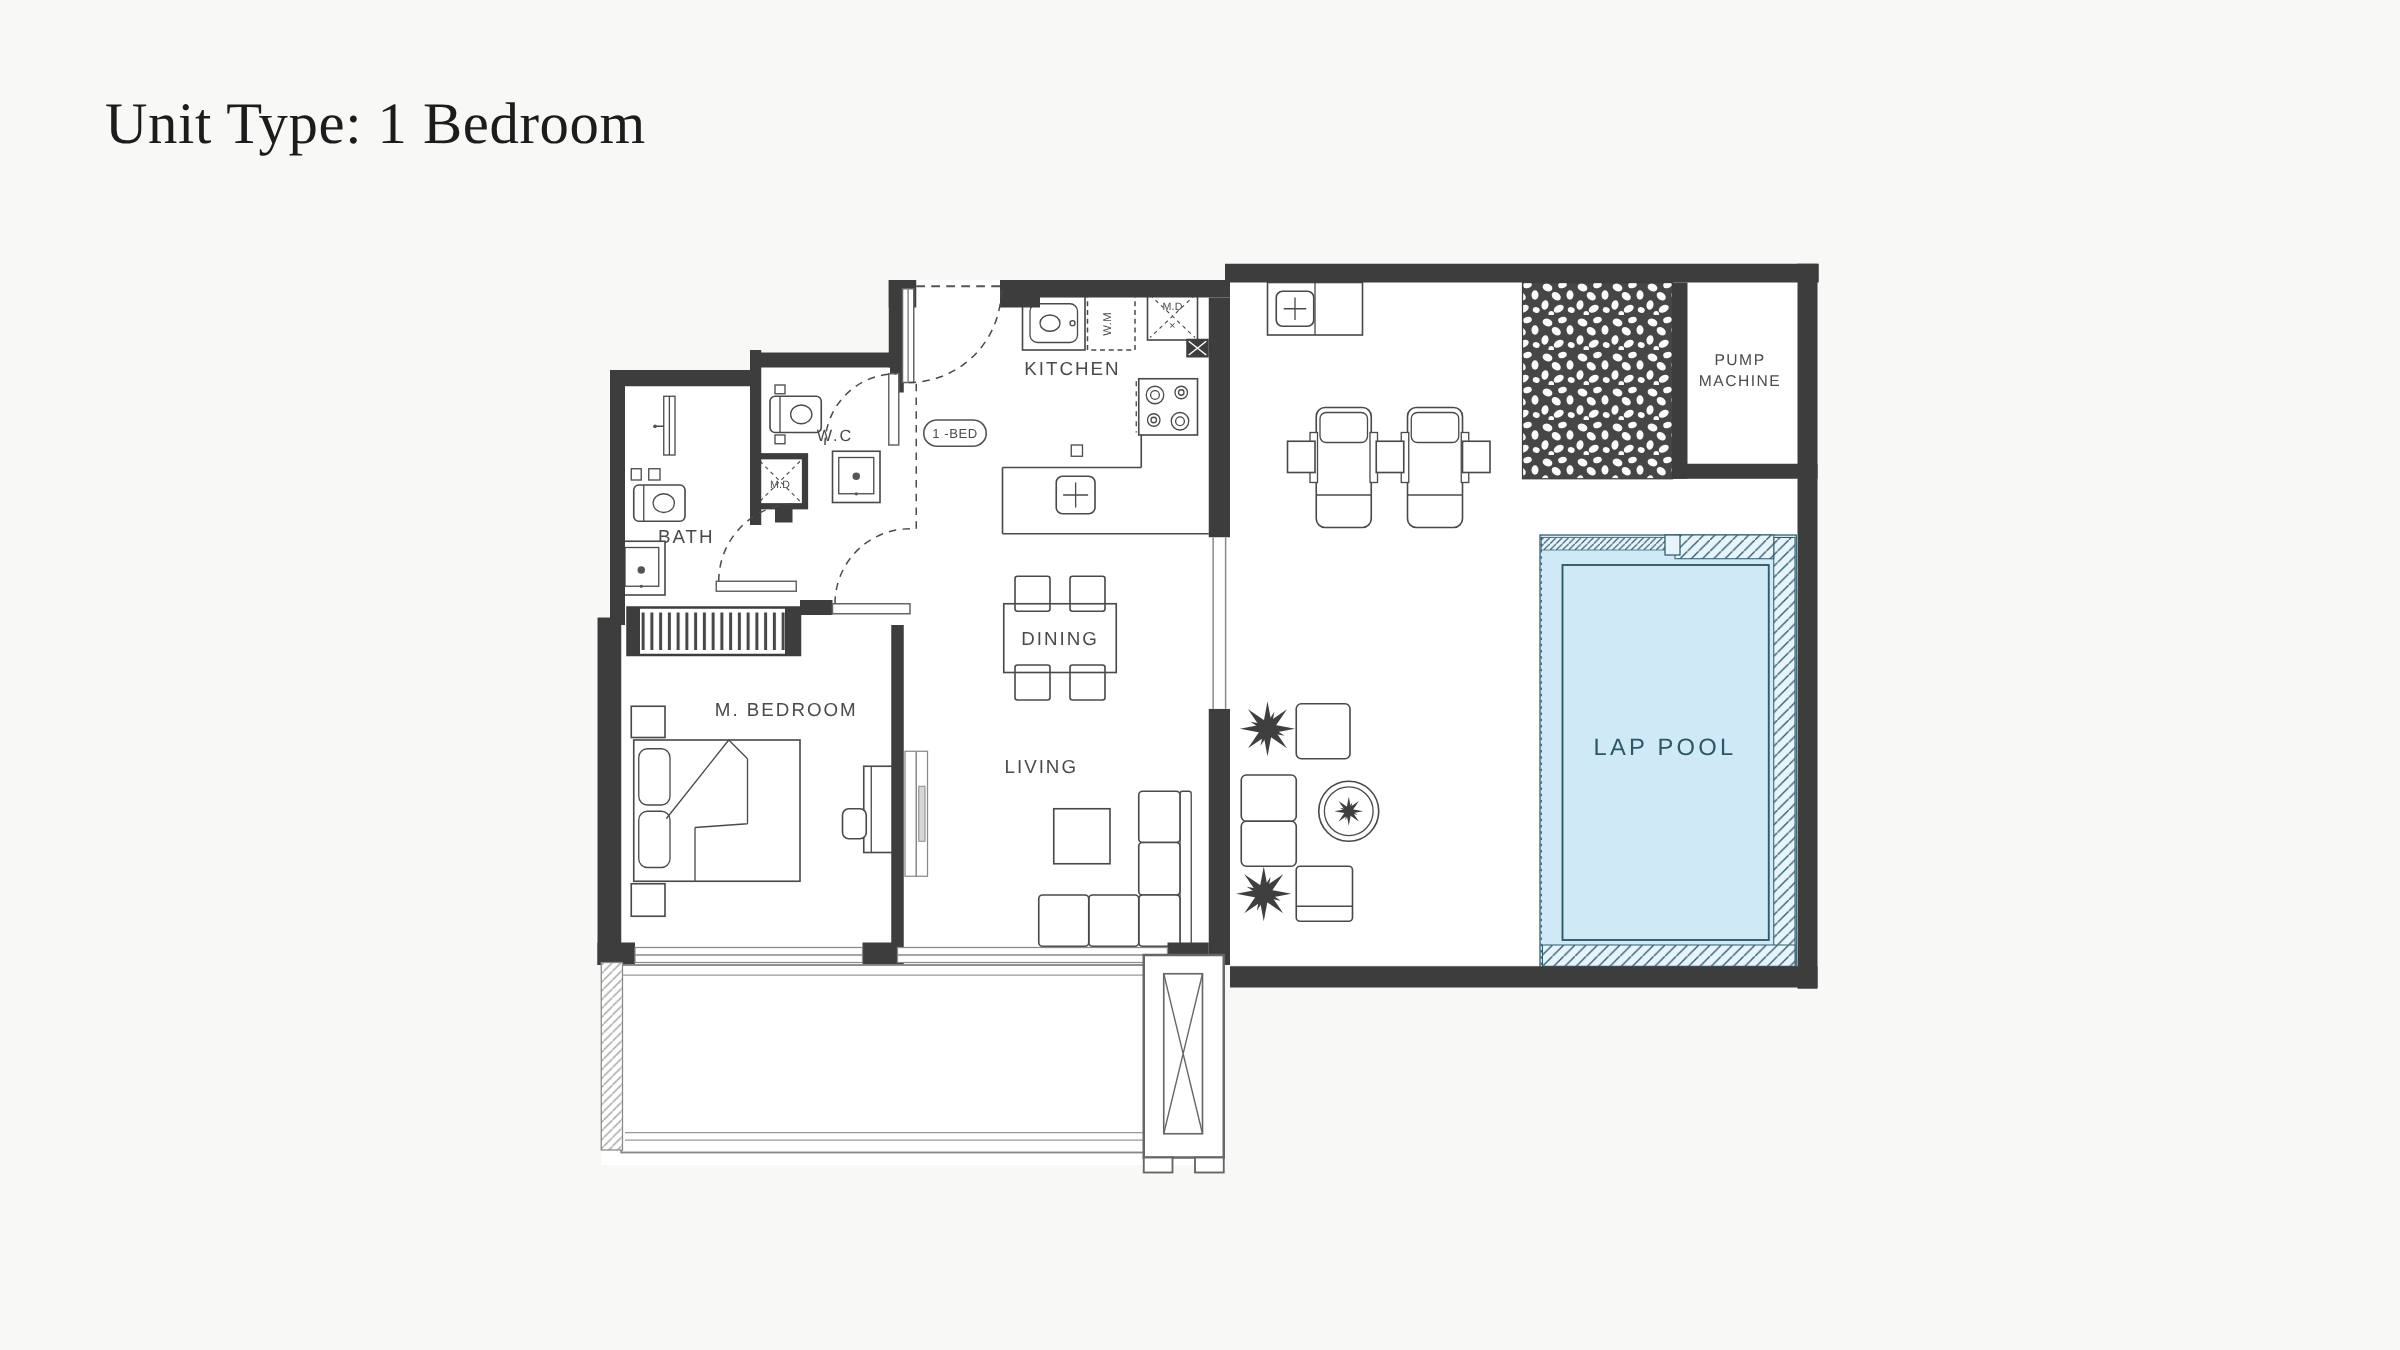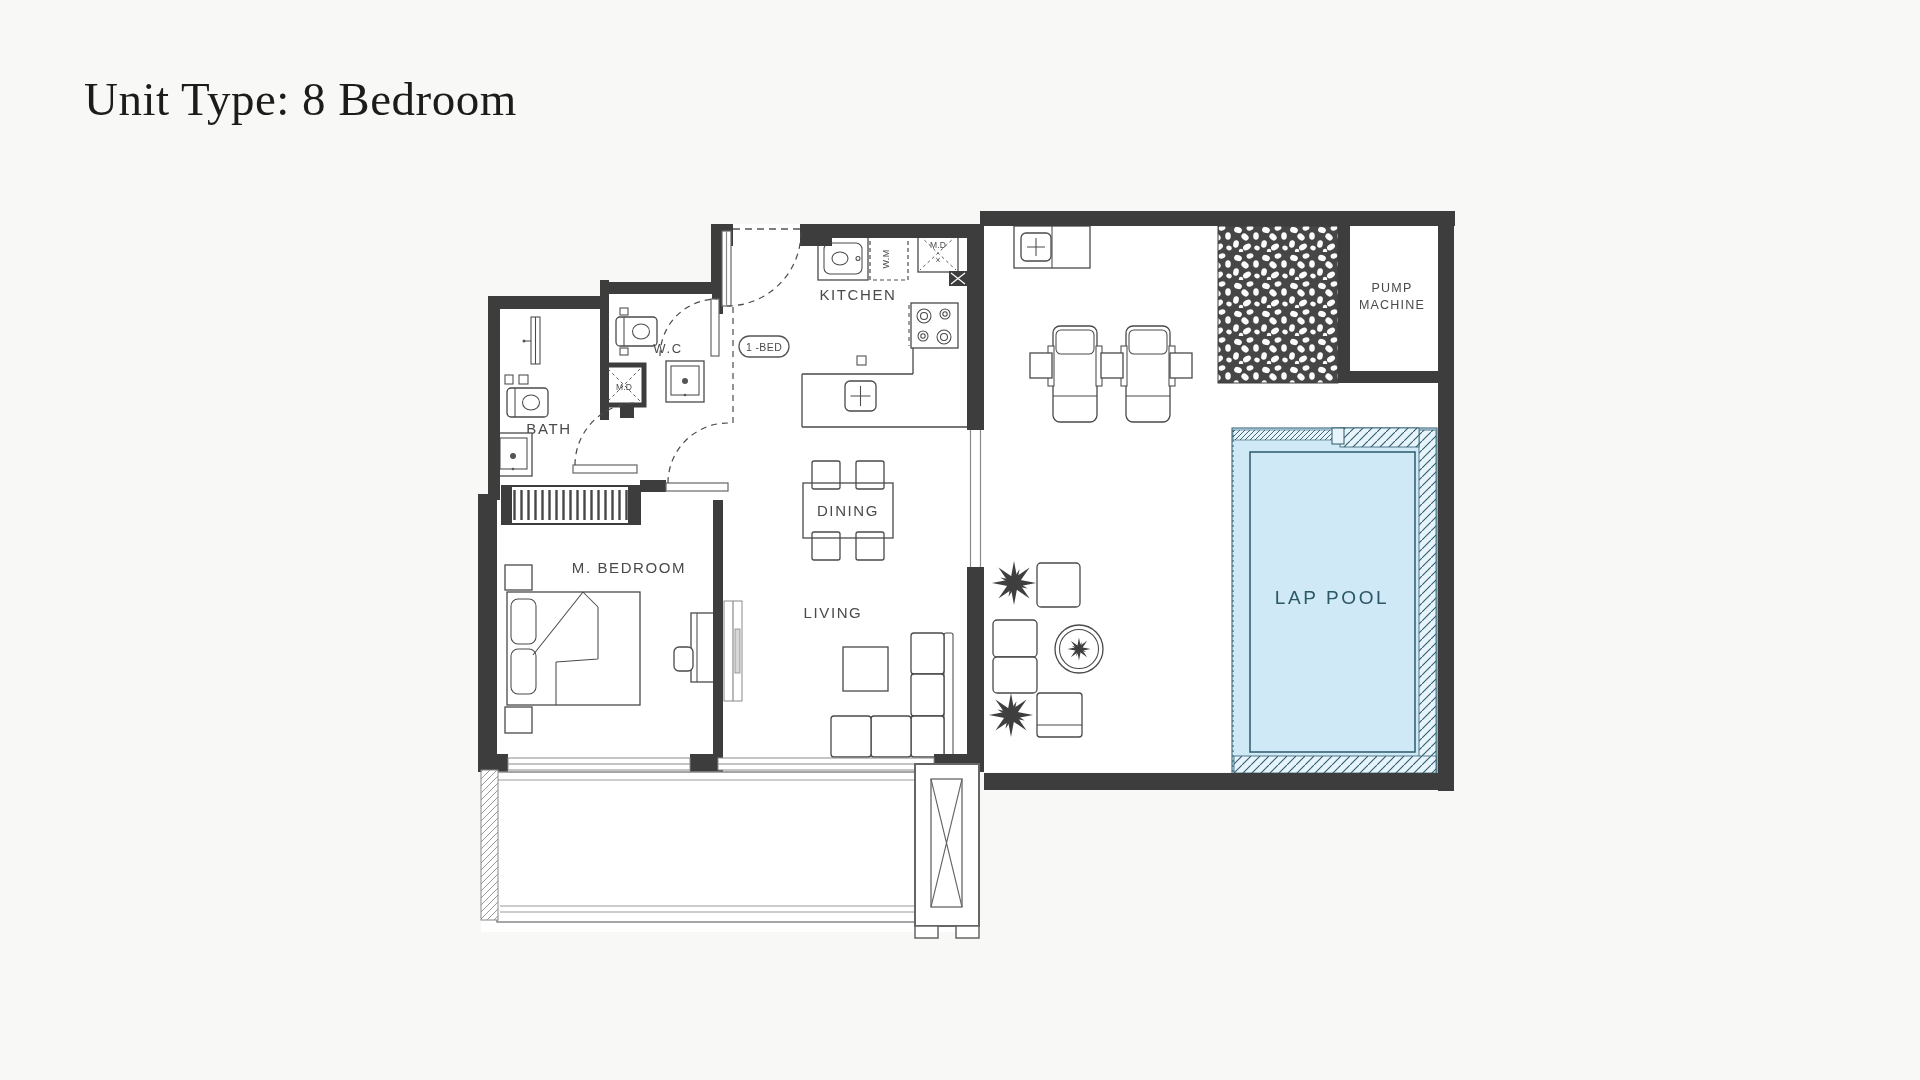--- a/index.html
+++ b/index.html
@@ -34,21 +34,21 @@
   .lbl-pool{font-size:19px;letter-spacing:2.6px;fill:var(--pool-text);}
   .lbl-tag{font-size:10.5px;letter-spacing:.4px;}
   .pool-edge{stroke:var(--pool-line);}
   text{user-select:none;}
   .plant{fill:#3f3f3f;stroke:none;}
 </style>
 </head>
 <body>
 
 <div class="stage">
-  <div class="title">Unit Type: 8 Bedroom</div>
+  <div class="title">Unit Type: 1 Bedroom</div>
 
   <svg width="1920" height="1080" viewBox="0 0 1920 1080">
     <defs>
       <pattern id="hatchPool" width="9" height="9" patternUnits="userSpaceOnUse">
         <rect width="9" height="9" fill="#e8f4fb"></rect>
         <path d="M0,9 L9,0" stroke="#2d5a6b" stroke-width="1.1"></path>
       </pattern>
       <pattern id="hatchPoolFine" width="5" height="5" patternUnits="userSpaceOnUse">
         <rect width="5" height="5" fill="#e8f4fb"></rect>
         <path d="M0,5 L5,0" stroke="#2d5a6b" stroke-width="0.9"></path>

